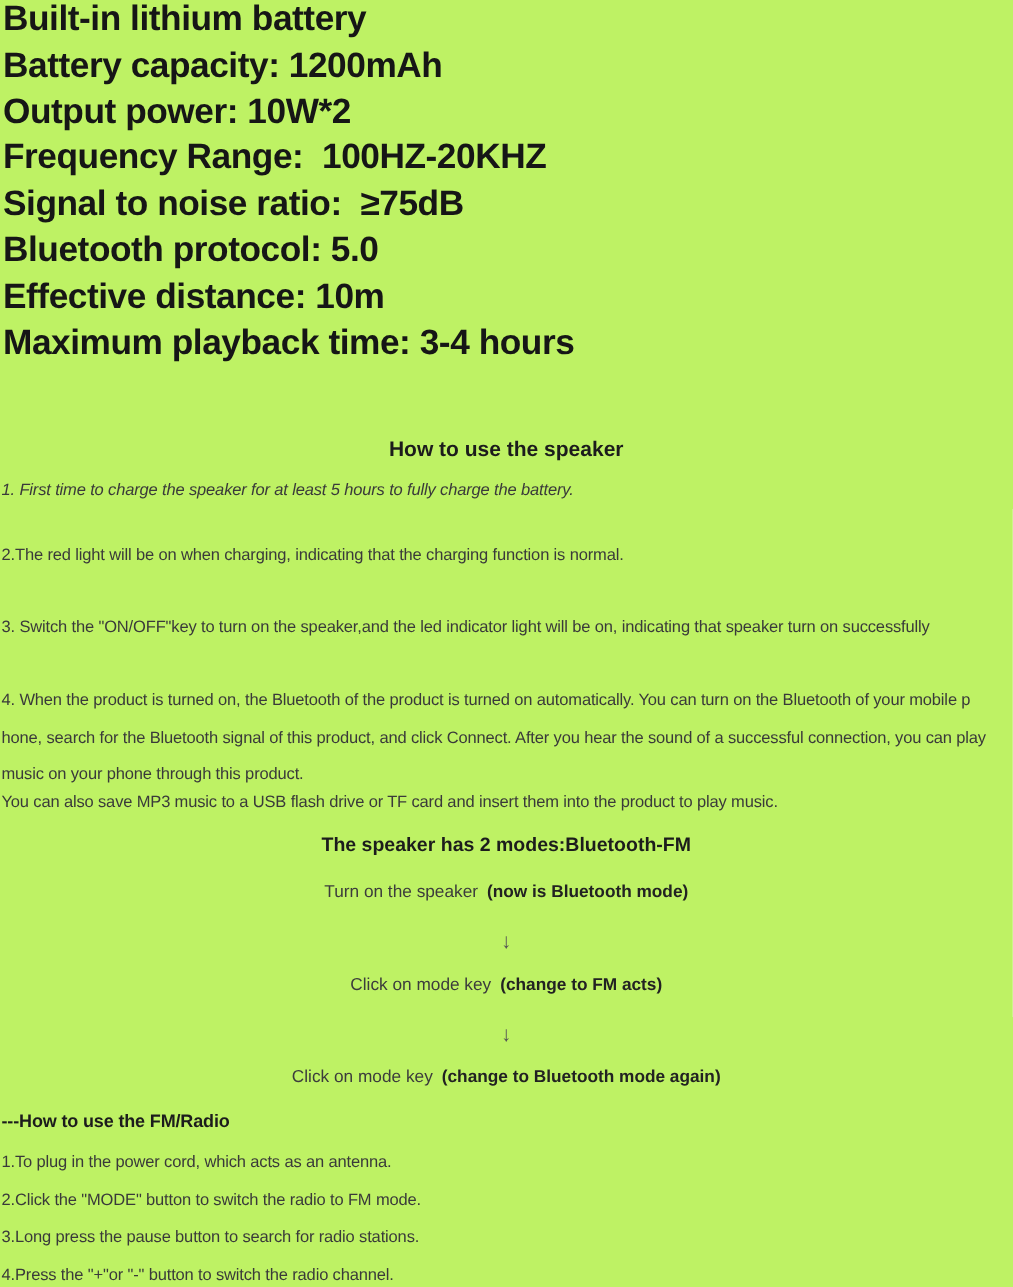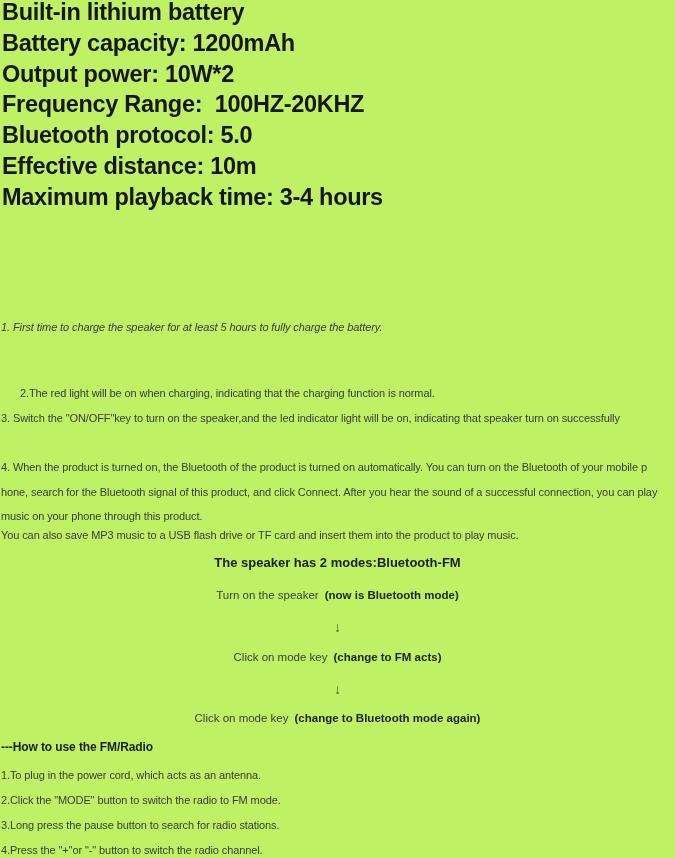--- a/index.html
+++ b/index.html
@@ -41,21 +41,21 @@
 
   
   .body-line {
     left: 1px;
     font-size: 11px;
     line-height: 14px;
     letter-spacing: -0.1px;
     color: #3a3a3a;
   }
   #usage-step1 { top: 320px; font-style: italic; }
-  #usage-step2 { top: 386px; padding-left: 19px; }
+  #usage-step2 { top: 363px; }
   #usage-step3 { top: 411px; }
   #usage-step4 { top: 455px; line-height: 24.5px; }
   #usage-note  { top: 528px; }
 
   
   .flow-line {
     left: 0;
     width: 675px;
     text-align: center;
     font-size: 11.5px;
@@ -98,25 +98,27 @@
 </head>
 <body>
 
 <div id="page">
 
   <div id="spec-list" class="abs">
     <div class="t">Built-in lithium battery</div>
     <div class="t">Battery capacity: 1200mAh</div>
     <div class="t">Output power: 10W*2</div>
     <div class="t">Frequency Range:  100HZ-20KHZ</div>
+    <div class="t">Signal to noise ratio:  ≥75dB</div>
     <div class="t">Bluetooth protocol: 5.0</div>
     <div class="t">Effective distance: 10m</div>
     <div class="t">Maximum playback time: 3-4 hours</div>
   </div>
 
+  <div id="usage-heading" class="abs h-center t">How to use the speaker</div>
   <div id="usage-step1" class="abs body-line t">1. First time to charge the speaker for at least 5 hours to fully charge the battery.</div>
   <div id="usage-step2" class="abs body-line t">2.The red light will be on when charging, indicating that the charging function is normal.</div>
   <div id="usage-step3" class="abs body-line t">3. Switch the "ON/OFF"key to turn on the speaker,and the led indicator light will be on, indicating that speaker turn on successfully</div>
   <div id="usage-step4" class="abs body-line t">4. When the product is turned on, the Bluetooth of the product is turned on automatically. You can turn on the Bluetooth of your mobile p
 hone, search for the Bluetooth signal of this product, and click Connect. After you hear the sound of a successful connection, you can play
 music on your phone through this product.</div>
   <div id="usage-note" class="abs body-line t">You can also save MP3 music to a USB flash drive or TF card and insert them into the product to play music.</div>
 
   <div id="modes-heading" class="abs h-center t">The speaker has 2 modes:Bluetooth-FM</div>
 

